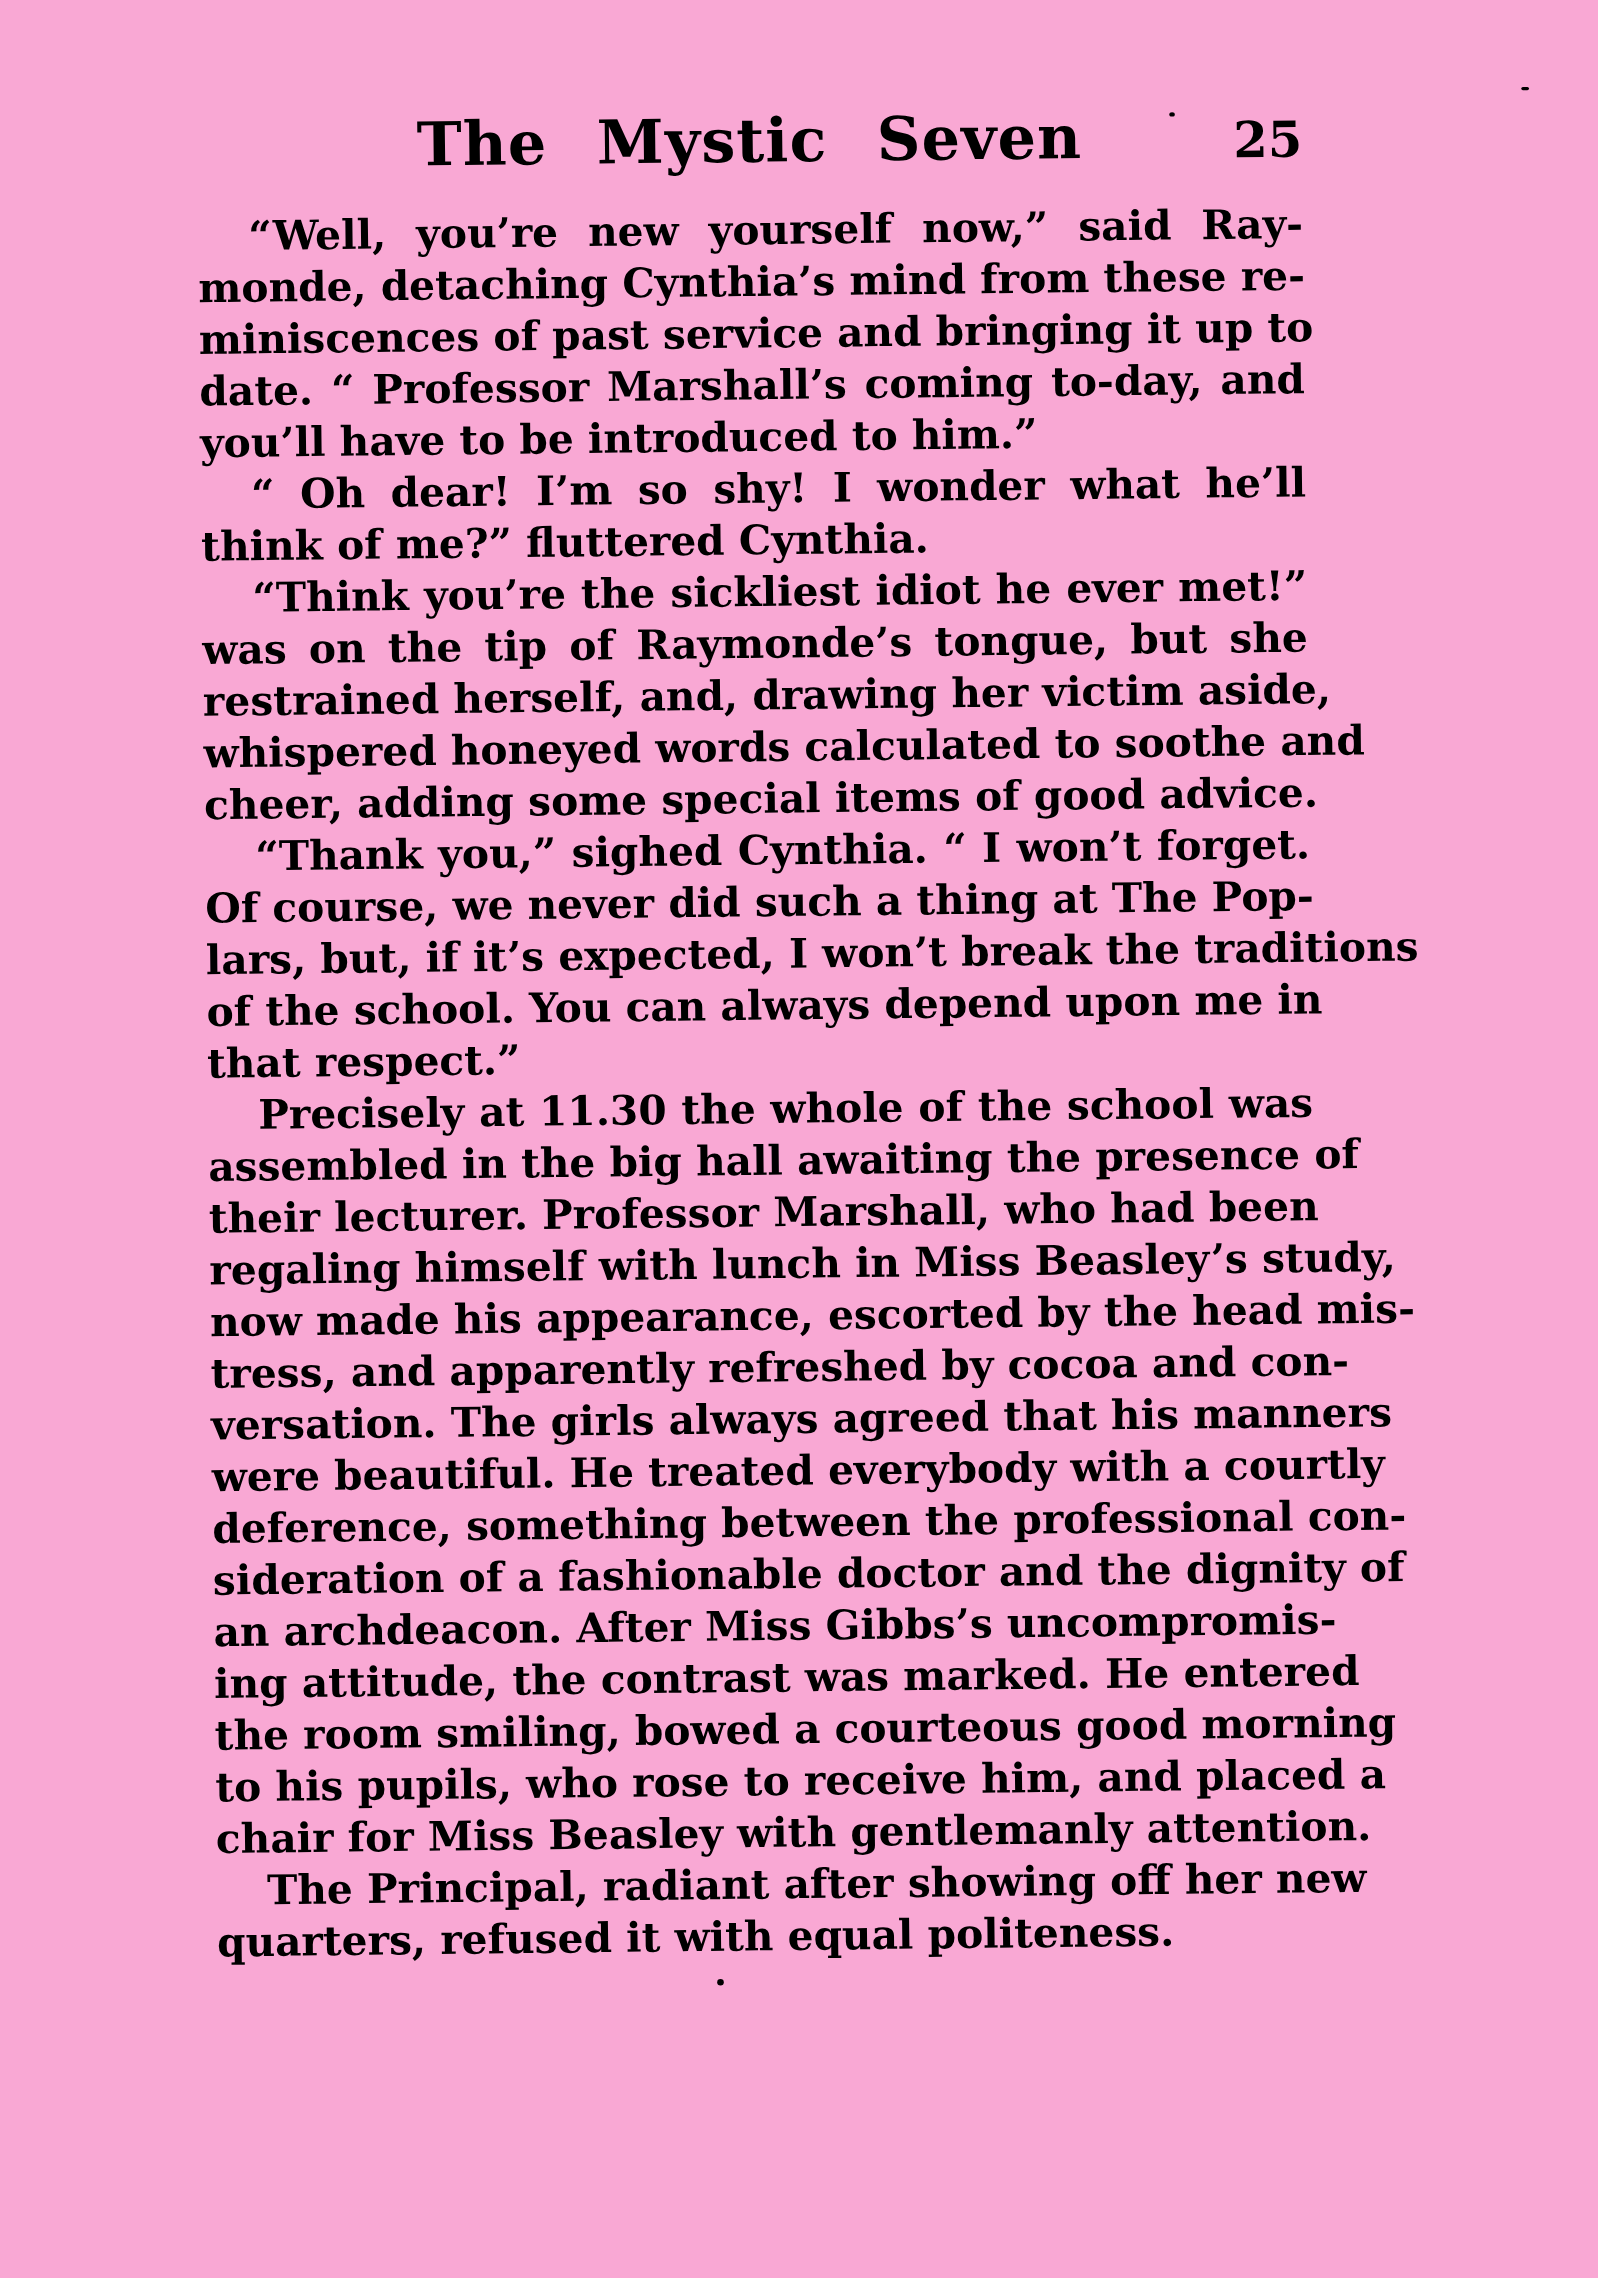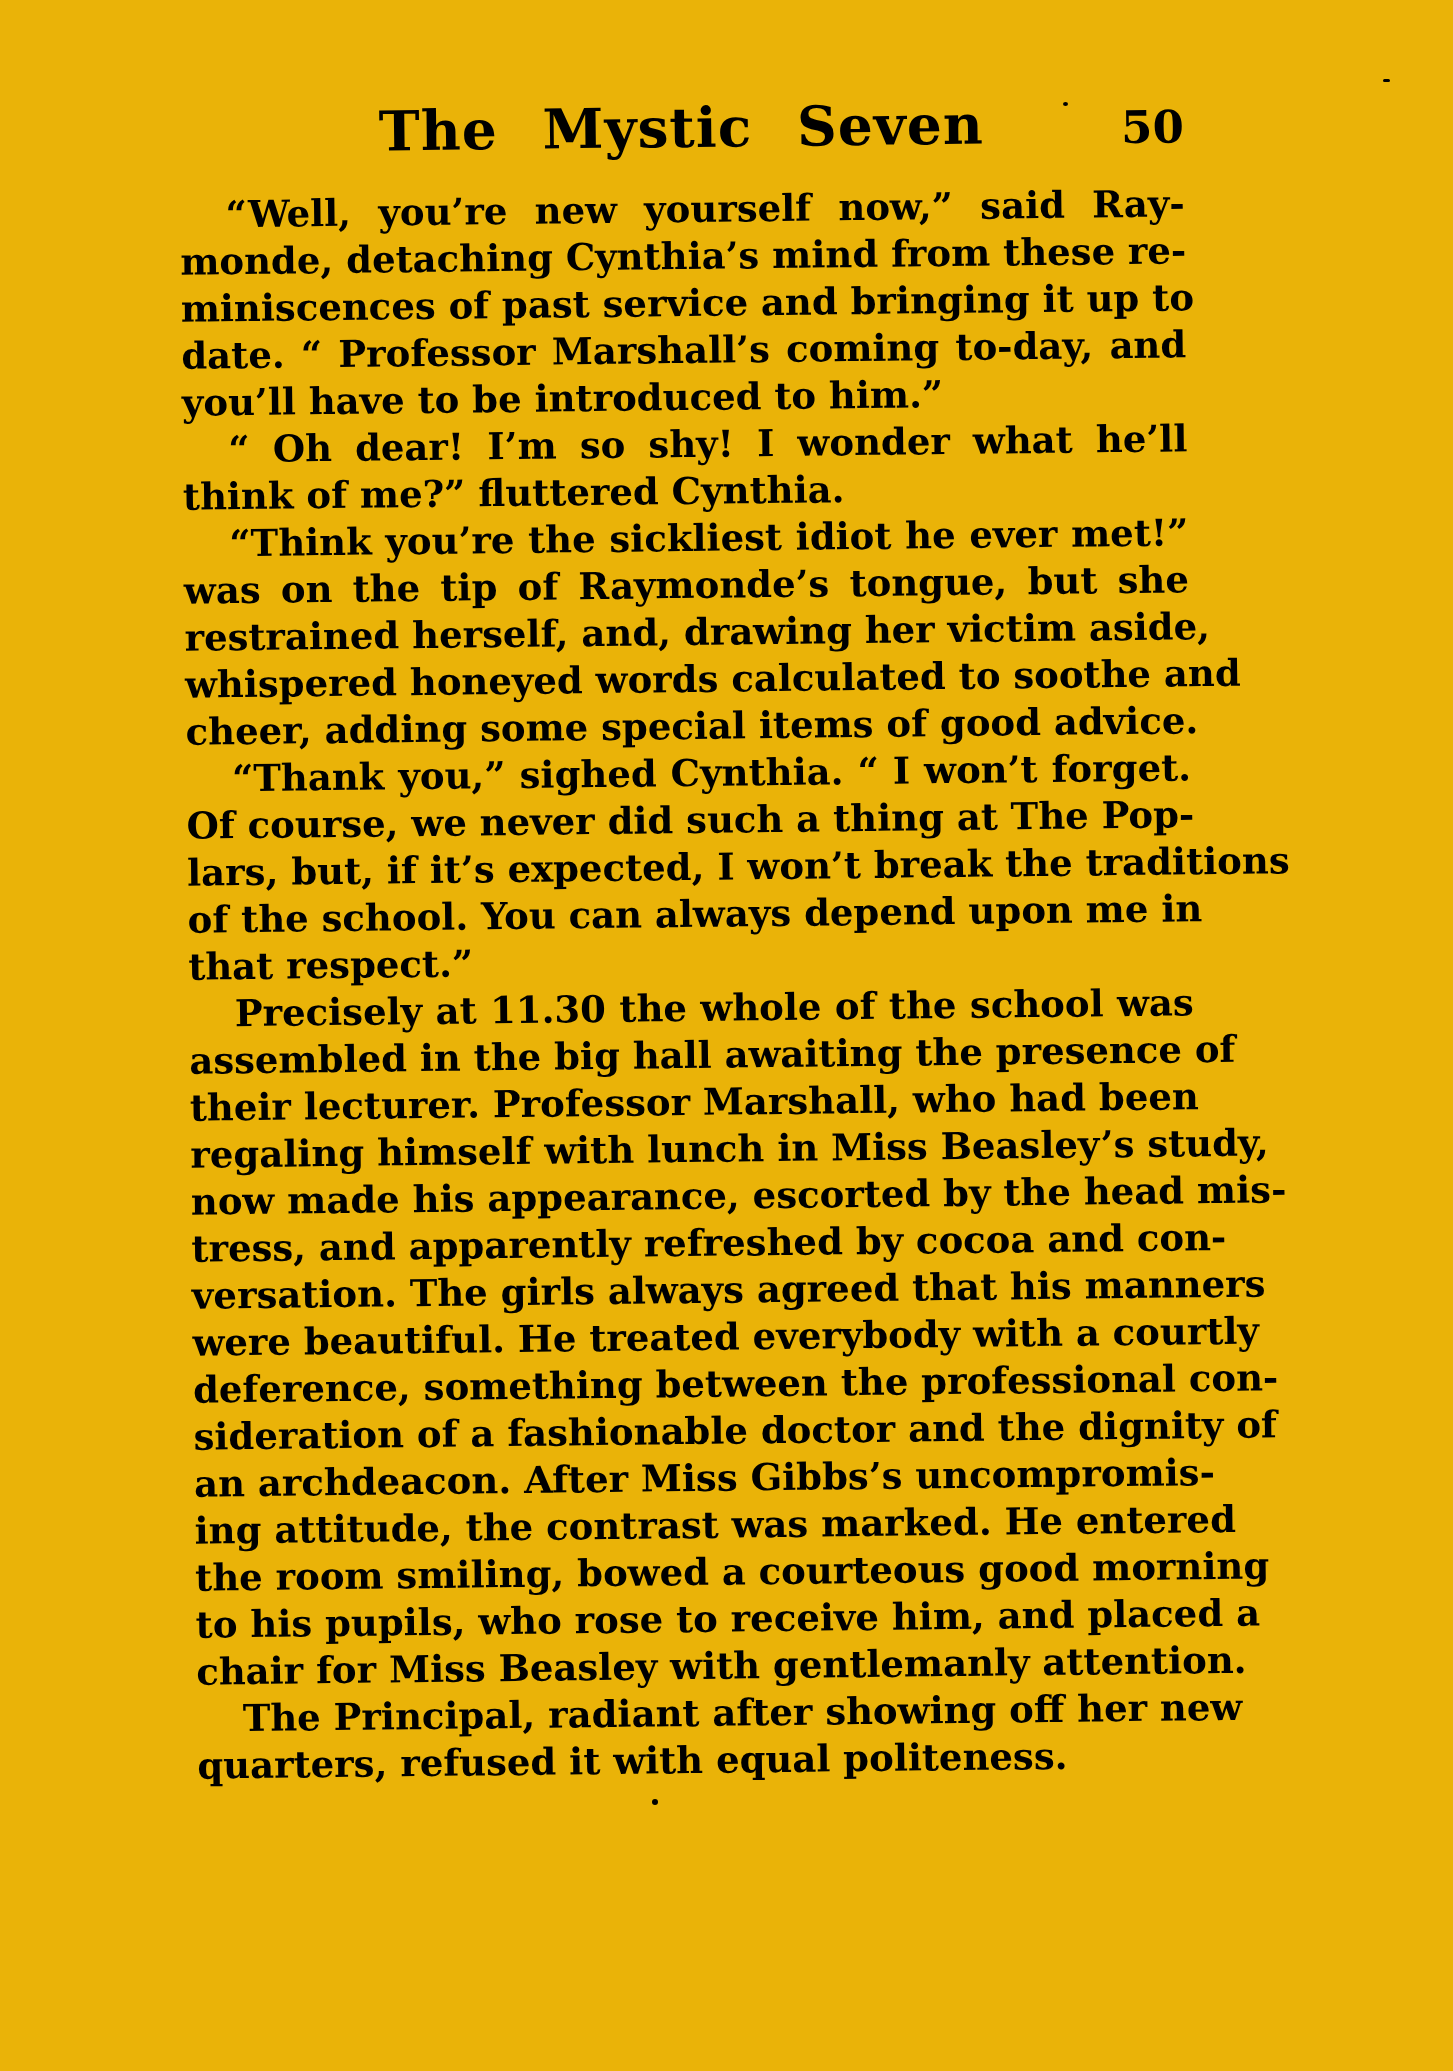--- a/index.html
+++ b/index.html
@@ -4,21 +4,21 @@
 <style>
   html, body {
     margin: 0;
     padding: 0;
     background: #ffffff;
   }
   .page {
     position: relative;
     width: 1453px;
     height: 2071px;
-    background: #eab308;
+    background: #f9a8d4;
     overflow: hidden;
     font-family: "DejaVu Serif", "Liberation Serif", serif;
     color: #000000;
   }
   .content {
     position: absolute;
     left: 187px;
     top: 0;
     width: 1005px;
     height: 1900px;
@@ -80,21 +80,21 @@
   .speck.s2 { left: 1383px; top: 79px;  width: 7px; height: 3px; border-radius: 2px; }
   .speck.s3 { left: 652px;  top: 1799px; width: 6px; height: 6px; }
 </style>
 </head>
 <body>
 
 <div class="page">
   <div class="content">
     <div class="header">
       <div class="title">The Mystic Seven</div>
-      <div class="pagenum">50</div>
+      <div class="pagenum">25</div>
     </div>
     <div class="lines" id="lines">
         <div class="line indent">“Well, you’re new yourself now,” said Ray-</div>
         <div class="line">monde, detaching Cynthia’s mind from these re-</div>
         <div class="line">miniscences of past service and bringing it up to</div>
         <div class="line">date. “ Professor Marshall’s coming to-day, and</div>
         <div class="line end">you’ll have to be introduced to him.”</div>
         <div class="line indent">“ Oh dear! I’m so shy! I wonder what he’ll</div>
         <div class="line end">think of me?” fluttered Cynthia.</div>
         <div class="line indent">“Think you’re the sickliest idiot he ever met!”</div>

